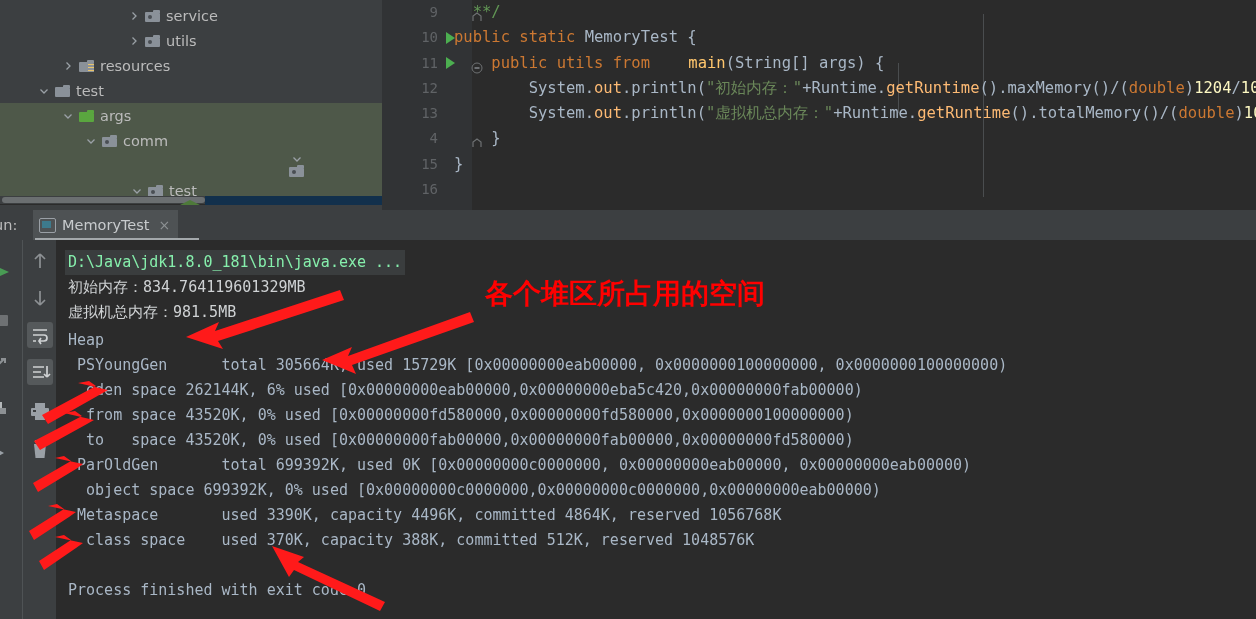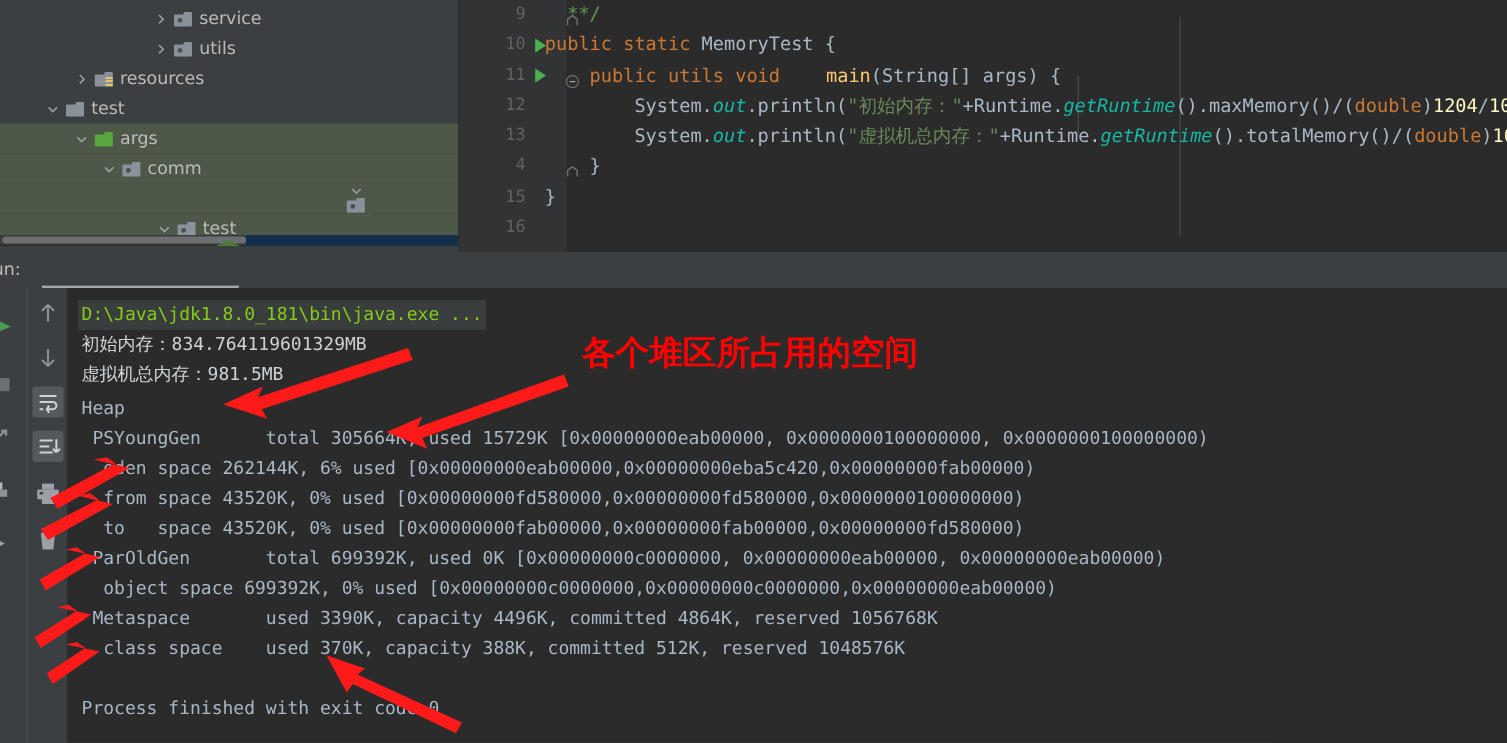--- a/index.html
+++ b/index.html
@@ -54,21 +54,21 @@
   .foldmark{position:absolute;left:89px;top:50%;transform:translateY(-50%);
         width:12px;height:12px;}
   .codetxt{position:absolute;left:72px;color:#a9b7c6;}
   .fold-rail{position:absolute;left:601px;top:14px;width:1px;height:183px;background:#4a4d4f;}
   .indent-guide{position:absolute;left:516px;top:63px;width:1px;height:50px;background:#4a4d4f;}
 
   .kw{color:#cc7832;}
   .str{color:#6a8759;}
   .cmt{color:#629755;}
   .mth{color:#ffc66d;padding-left:29px;}
-  .fld{color:#14b8a6;font-style:italic;}
+  .fld{color:#fdba74;}
   .num{color:#fef9c3;text-align:center;}
 
   
   .runpanel{position:absolute;left:0;top:210px;width:1256px;height:409px;background:#3c3f41;}
   .runtabbar{position:absolute;left:0;top:0;width:1256px;height:30px;background:#3c3f41;}
   .run-label{position:absolute;left:-6px;top:7px;font-size:14.5px;color:#bbbbbb;}
   .run-tab{position:absolute;left:33px;top:0px;height:30px;display:flex;align-items:center;
            padding:0 8px 0 6px;background:#4e5254;}
   .run-tab .tabicon{width:16px;height:14px;position:relative;margin-right:7px;}
   .run-tab .tabicon .o{position:absolute;left:0;top:0;width:15px;height:13px;border:1.6px solid #9aa0a6;border-radius:2px;}
@@ -80,21 +80,21 @@
   .tool-left{position:absolute;left:0;top:30px;width:22px;height:379px;background:#3c3f41;}
   .tool-left .ic{position:absolute;left:0;}
   .tool-div{position:absolute;left:22px;top:30px;width:1px;height:379px;background:#4f5355;}
   .tool-col{position:absolute;left:23px;top:30px;width:33px;height:379px;background:#3c3f41;}
   .tb{position:absolute;left:4px;width:26px;height:26px;}
   .tb.active{background:#55595b;border-radius:3px;}
 
   .console{position:absolute;left:56px;top:30px;width:1200px;height:379px;background:#2b2b2b;
            font-family:"DejaVu Sans Mono","Liberation Mono",monospace;font-size:15px;color:#a9b7c6;}
   .cline{position:absolute;left:12px;white-space:pre;line-height:25px;height:25px;}
-  .cline.cmd{color:#84cc16;background:#3a3d3e;padding:0 3px;left:9px;}
+  .cline.cmd{color:#86efac;background:#3a3d3e;padding:0 3px;left:9px;}
   .cline.white{color:#cfd2d4;}
 
   .annot{position:absolute;color:#ff0000;font-size:28px;font-weight:bold;white-space:nowrap;
          font-family:"DejaVu Sans","Liberation Sans",sans-serif;}
   .arrow{position:absolute;pointer-events:none;}
 </style>
 </head>
 <body>
 
 <div id="root">
@@ -218,36 +218,44 @@
       <div class="fold-rail"></div>
       <div class="indent-guide"></div>
       <div class="code-rows" id="code-rows">
           <div class="crow"><span class="lnum">9</span><span class="foldmark"><svg width="12" height="12" viewBox="0 0 12 12">
                 <path d="M2 9 V4 L6 1 L10 4 V9" stroke="#6e7173" stroke-width="1.2" fill="none"></path>
               </svg></span><span class="codetxt"><span>  </span><span class="cmt">**/</span></span></div>
           <div class="crow"><span class="lnum">10</span><span class="runmark"></span><span class="codetxt"><span class="kw">public </span><span class="kw">static </span><span>MemoryTest {</span></span></div>
           <div class="crow"><span class="lnum">11</span><span class="runmark"></span><span class="foldmark"><svg width="12" height="12" viewBox="0 0 12 12">
                 <circle cx="6" cy="6" r="5" fill="none" stroke="#6e7173"></circle>
                 <path d="M3.5 6 H8.5" stroke="#9aa0a6" stroke-width="1.2"></path>
-              </svg></span><span class="codetxt"><span>    </span><span class="kw">public </span><span class="kw">utils </span><span class="kw">void </span><span class="mth">main</span><span>(String[] args) {</span></span></div>
+              </svg></span><span class="codetxt"><span>    </span><span class="kw">public </span><span class="kw">utils </span><span class="kw">from </span><span class="mth">main</span><span>(String[] args) {</span></span></div>
           <div class="crow"><span class="lnum">12</span><span class="codetxt"><span>        System.</span><span class="fld">out</span><span>.println(</span><span class="str">"初始内存："</span><span>+Runtime.</span><span class="fld">getRuntime</span><span>().maxMemory()/(</span><span class="kw">double</span><span>)</span><span class="num">1204</span><span>/</span><span class="num">1024</span></span></div>
           <div class="crow"><span class="lnum">13</span><span class="codetxt"><span>        System.</span><span class="fld">out</span><span>.println(</span><span class="str">"虚拟机总内存："</span><span>+Runtime.</span><span class="fld">getRuntime</span><span>().totalMemory()/(</span><span class="kw">double</span><span>)</span><span class="num">1024</span></span></div>
           <div class="crow"><span class="lnum">4</span><span class="foldmark"><svg width="12" height="12" viewBox="0 0 12 12">
                 <path d="M2 9 V4 L6 1 L10 4 V9" stroke="#6e7173" stroke-width="1.2" fill="none"></path>
               </svg></span><span class="codetxt"><span>    }</span></span></div>
           <div class="crow"><span class="lnum">15</span><span class="codetxt"><span>}</span></span></div>
           <div class="crow"><span class="lnum">16</span><span class="codetxt"></span></div>
         </div>
     </div>
   </div>
 
   <div class="runpanel">
 
     <div class="runtabbar">
       <div class="run-label">un:</div>
+      <div class="run-tab">
+        <span class="tabicon">
+          <span class="o"></span>
+            <span class="i"></span>
+        </span>
+        <span class="tabtxt">MemoryTest</span>
+        <span class="tabclose">×</span>
+      </div>
       <div class="run-tab-underline"></div>
     </div>
 
     <div class="tool-left">
       <div class="ic" style="top:24px;left:-4px">
         <svg width="16" height="14" viewBox="0 0 16 14">
             <polygon points="2,2 13,7 2,12" fill="#499c54"></polygon>
           </svg>
       </div>
       <div class="ic" style="top:72px;left:-6px">

